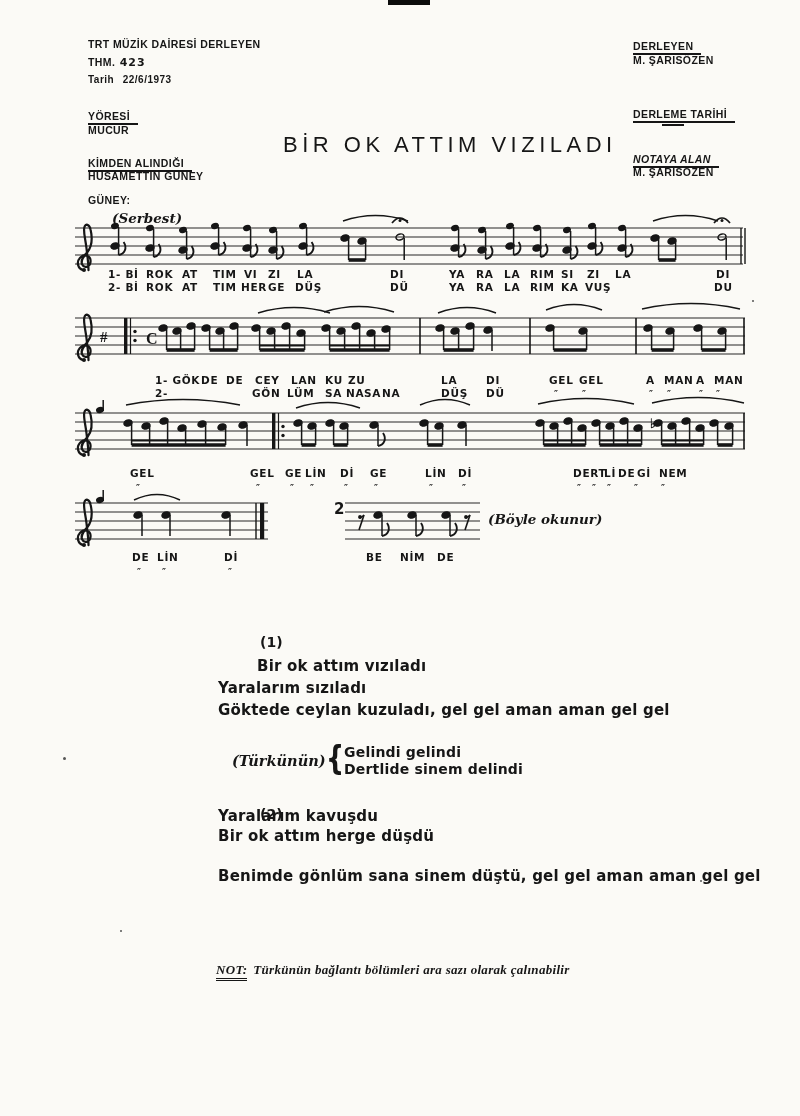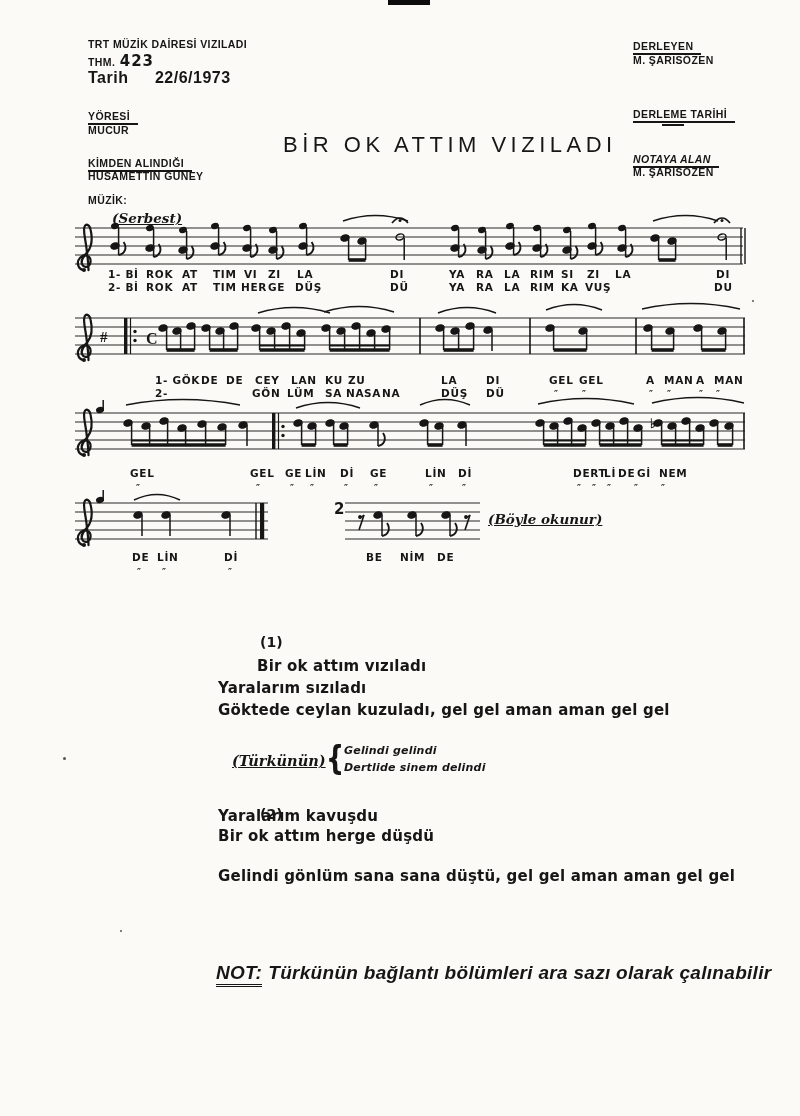--- a/index.html
+++ b/index.html
@@ -1,70 +1,70 @@
 <!DOCTYPE html>
 <html><head>
 <meta charset="utf-8">
 <style>
   html,body{margin:0;padding:0;background:#9a9a9a;}
   .page{position:relative;width:800px;height:1116px;background:#fbfaf6;overflow:hidden;
         font-family:"Liberation Sans",sans-serif;color:#161616;}
   .abs{position:absolute;}
   .lbl{font-weight:700;font-size:10.5px;letter-spacing:.4px;white-space:nowrap;}
   .u{display:inline-block;border-bottom:2px solid #161616;padding:0 8px 1px 0;}
-  .thmnum{font-family:"DejaVu Sans",sans-serif;font-weight:700;font-size:15px;letter-spacing:1px;}
-  .tarih{font-weight:700;font-size:16px;letter-spacing:.5px;}
+  .thmnum{font-family:"DejaVu Sans",sans-serif;font-weight:700;font-size:11px;letter-spacing:1px;}
+  .tarih{font-weight:700;font-size:10px;letter-spacing:.5px;}
   .title{font-size:22px;font-weight:400;letter-spacing:4.5px;white-space:nowrap;}
-  .hand{font-family:"DejaVu Serif",serif;font-style:italic;font-weight:700;text-decoration:underline;}
+  .hand{font-family:"DejaVu Serif",serif;font-style:italic;font-weight:700;}
   .verse{font-family:"DejaVu Sans",sans-serif;font-weight:700;font-size:15px;letter-spacing:.2px;white-space:nowrap;}
-  .vsmall{font-size:11px;font-style:italic;}
+  .vsmall{font-size:14px;}
   .vlabel{font-family:"DejaVu Sans",sans-serif;font-weight:700;font-size:14px;}
   .brace{font-family:"DejaVu Sans",sans-serif;font-weight:700;font-size:34px;transform:scaleX(.75);transform-origin:left center;}
-  .not-line{font-family:Liberation Sans, sans-serif;font-style:italic;font-weight:700;font-size:19px;white-space:nowrap;letter-spacing:.3px;}
+  .not-line{font-family:Liberation Serif, serif;font-style:italic;font-weight:700;font-size:13px;white-space:nowrap;letter-spacing:.3px;}
   .not-label{border-bottom:3px double #161616;padding-bottom:1px;margin-right:6px;}
   .dash{border-top:2px solid #161616;width:22px;height:0;}
   .topmark{background:#0c0c0c;}
   .speck{position:absolute;background:#555;border-radius:50%;}
   #music-svg{position:absolute;left:0;top:0;}
   #music-svg text.lyr{font-family:"DejaVu Sans",sans-serif;font-weight:700;font-size:10.5px;letter-spacing:.7px;fill:#161616;}
   #music-svg text.lyr2{font-size:9px;}
   #music-svg text.sig{font-family:"Liberation Serif",serif;font-weight:700;fill:#161616;}
 </style>
 </head>
 <body>
 
 <div class="page">
 
   <div class="abs topmark" style="left:388px;top:0;width:42px;height:5px;"></div>
   <div class="speck" style="left:63px;top:757px;width:3px;height:3px;"></div>
   <div class="speck" style="left:752px;top:300px;width:2px;height:2px;"></div>
   <div class="speck" style="left:120px;top:930px;width:2px;height:2px;"></div>
   <div class="speck" style="left:700px;top:880px;width:2px;height:2px;"></div>
 
-  <div class="abs lbl" style="left:88px;top:38px;">TRT MÜZİK DAİRESİ VIZILADI</div>
+  <div class="abs lbl" style="left:88px;top:38px;">TRT MÜZİK DAİRESİ DERLEYEN</div>
   <div class="abs" style="left:88px;top:52px;">
     <span class="lbl">THM.</span>
     <span class="thmnum">423</span>
   </div>
   <div class="abs" style="left:88px;top:69px;">
     <span class="tarih">Tarih</span>
-    <span class="tarih" style="margin-left:22px;">22/6/1973</span>
+    <span class="tarih" style="margin-left:4px;">22/6/1973</span>
   </div>
 
   <div class="abs" style="left:88px;top:106px;">
     <span class="lbl u">YÖRESİ</span>
   </div>
   <div class="abs lbl" style="left:88px;top:124px;">MUCUR</div>
 
   <div class="abs" style="left:88px;top:153px;">
     <span class="lbl u">KİMDEN ALINDIĞI</span>
   </div>
   <div class="abs lbl" style="left:88px;top:170px;">HÜSAMETTİN GÜNEY</div>
 
-  <div class="abs lbl" style="left:88px;top:194px;">MÜZİK:</div>
+  <div class="abs lbl" style="left:88px;top:194px;">GÜNEY:</div>
   <div class="abs hand" style="left:112px;top:210px;font-size:13.5px;">(Serbest)</div>
 
   <div class="abs" style="left:633px;top:36px;">
     <span class="lbl u">DERLEYEN</span>
   </div>
   <div class="abs lbl" style="left:633px;top:54px;">M. ŞARISÖZEN</div>
 
   <div class="abs" style="left:633px;top:104px;">
     <span class="lbl u">DERLEME TARİHİ</span>
   </div>
@@ -481,19 +481,19 @@
   <div class="abs verse" style="left:218px;top:701px;">Göktede ceylan kuzuladı, gel gel aman aman gel gel</div>
 
   <div class="abs hand" style="left:232px;top:752px;font-size:14.5px;">(Türkünün)</div>
   <div class="abs brace" style="left:326px;top:738px;">{</div>
   <div class="abs verse vsmall" style="left:344px;top:744px;">Gelindi gelindi</div>
   <div class="abs verse vsmall" style="left:344px;top:761px;">Dertlide sinem delindi</div>
 
   <div class="abs vlabel" style="left:260px;top:806px;">(2)</div>
   <div class="abs verse" style="left:218px;top:827px;">Bir ok attım herge düşdü</div>
   <div class="abs verse" style="left:218px;top:807px;">Yaralarım kavuşdu</div>
-  <div class="abs verse" style="left:218px;top:867px;">Gelindi gönlüm sana sana düştü, gel gel aman aman gel gel</div>
+  <div class="abs verse" style="left:218px;top:867px;">Benimde gönlüm sana sinem düştü, gel gel aman aman gel gel</div>
 
   <div class="abs not-line" style="left:216px;top:962px;">
     <span class="not-label">NOT:</span><span>Türkünün bağlantı bölümleri ara sazı olarak çalınabilir</span>
   </div>
 
 </div>
 
 </body></html>

